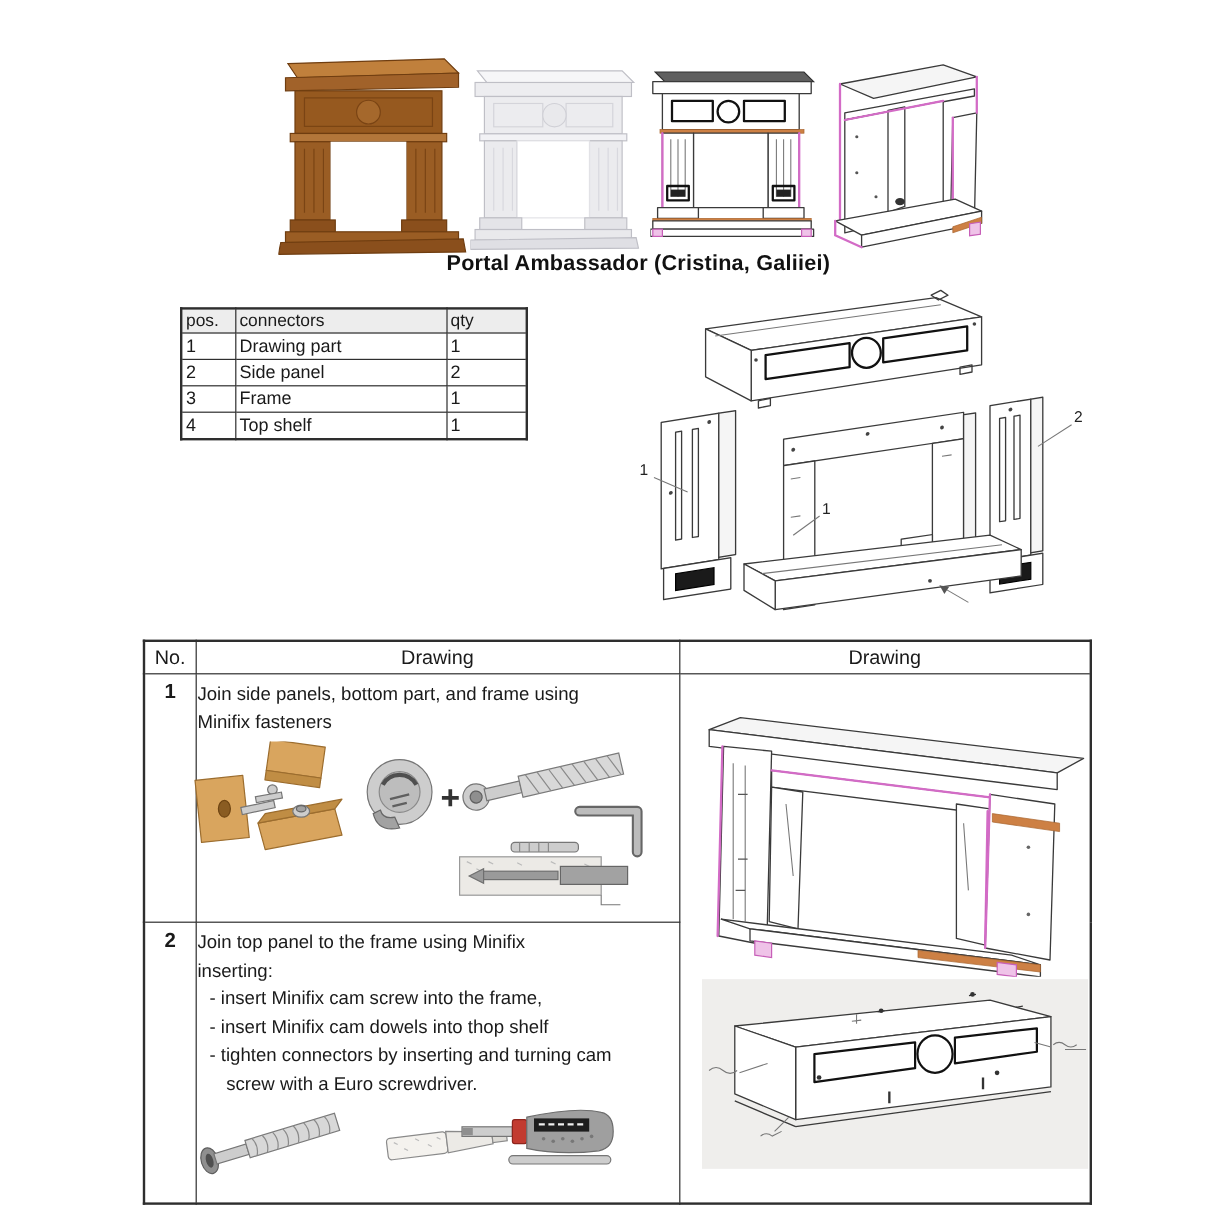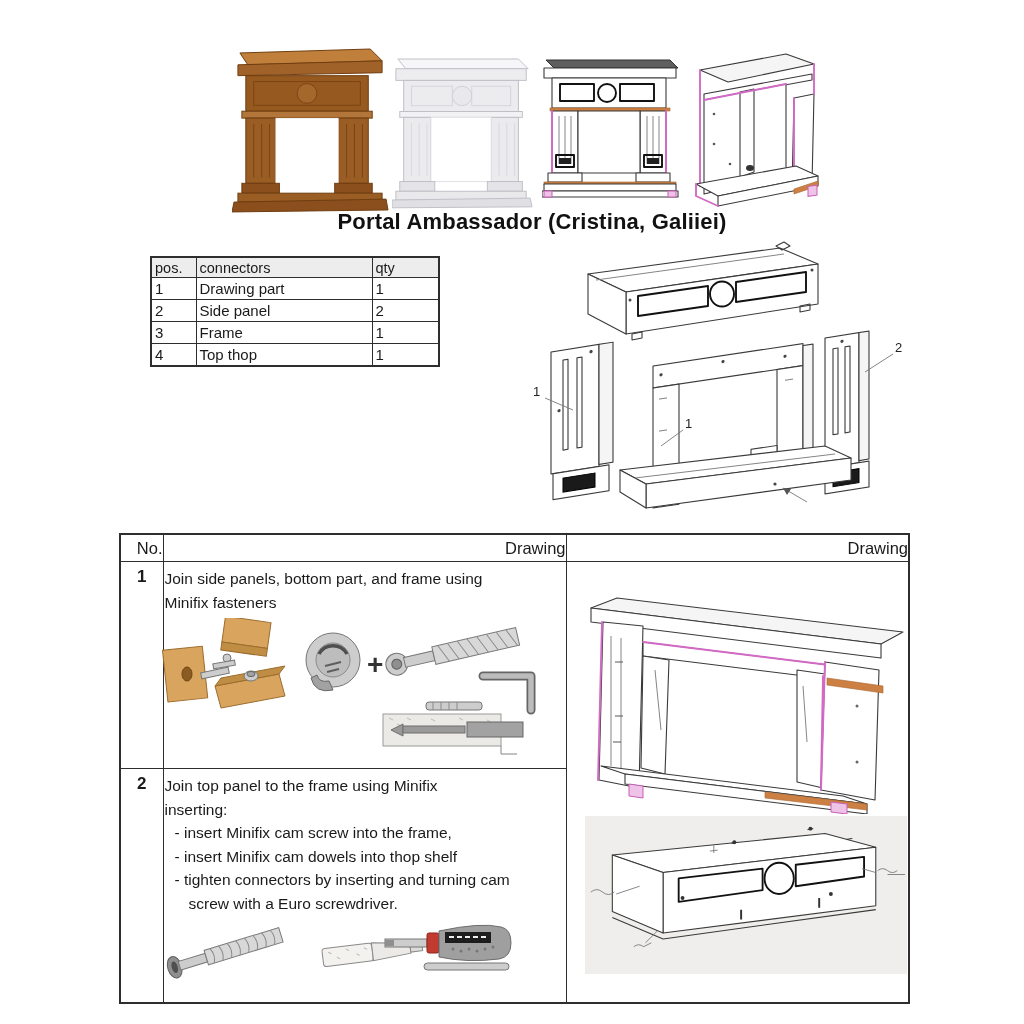--- a/index.html
+++ b/index.html
@@ -2,32 +2,32 @@
 <html><head>
 <meta charset="utf-8">
 <style>
   html,body{margin:0;padding:0;background:#fff}
   body{width:1024px;height:1024px;font-family:"Liberation Sans",sans-serif;color:#1a1a1a}
   .canvas{position:relative;width:1024px;height:1024px;overflow:hidden;background:#fff}
   .abs{position:absolute}
 
   
   .doc-title{position:absolute;left:262px;top:209px;width:540px;text-align:center;
-             font-size:22px;font-weight:bold;letter-spacing:.2px;color:#111}
+             font-size:18px;font-weight:bold;letter-spacing:.2px;color:#111}
 
   
   table.parts{position:absolute;left:150px;top:256px;border-collapse:collapse;border:2px solid #2e2e2e}
   table.parts td{border:1.5px solid #2e2e2e;text-align:left;font-size:15px;height:21px;padding:0 3px}
   table.parts tr.hd td{background:#ededed;font-size:14.5px;height:19px}
 
   
   table.ops{position:absolute;left:119px;top:533px;width:789px;table-layout:fixed;
             border-collapse:collapse;border:2px solid #2e2e2e;background:#fff}
   table.ops td{border:1.6px solid #2e2e2e}
-  table.ops tr.hd td{height:26px;text-align:right;vertical-align:middle;font-size:16.5px;padding:0}
+  table.ops tr.hd td{height:26px;text-align:center;vertical-align:middle;font-size:16.5px;padding:0}
   td.no-cell{text-align:center;font-weight:bold;font-size:17px;vertical-align:top;padding-top:5px}
   td.op-cell{vertical-align:top;padding:5px 6px 0 1px;font-size:15.5px;line-height:23.5px}
   td.draw-cell{vertical-align:top;position:relative;padding:0}
   .bl{padding-left:10px}
   .bl2{padding-left:24px}
 
   
   .s1{fill:#fff;stroke:#3a3a3a;stroke-width:1.1;stroke-linejoin:round}
   .s1t{fill:#f5f5f5;stroke:#3a3a3a;stroke-width:1.1;stroke-linejoin:round}
   .nf{fill:none;stroke:#3a3a3a;stroke-width:1.1;stroke-linejoin:round}
@@ -156,21 +156,21 @@
       <td>Side panel</td>
       <td>2</td>
     </tr>
     <tr>
       <td>3</td>
       <td>Frame</td>
       <td>1</td>
     </tr>
     <tr>
       <td>4</td>
-      <td>Top thop</td>
+      <td>Top shelf</td>
       <td>1</td>
     </tr>
   </tbody>
     </table>
 
   <svg class="abs" style="left:525px;top:240px" width="400" height="275" viewBox="0 0 400 275">
 
     <g transform="translate(55,0)">
       <polygon points="8,34 200,8 238,24 46,52" class="s1"></polygon>
       <polygon points="46,52 238,24 238,64 46,94" class="s1"></polygon>

